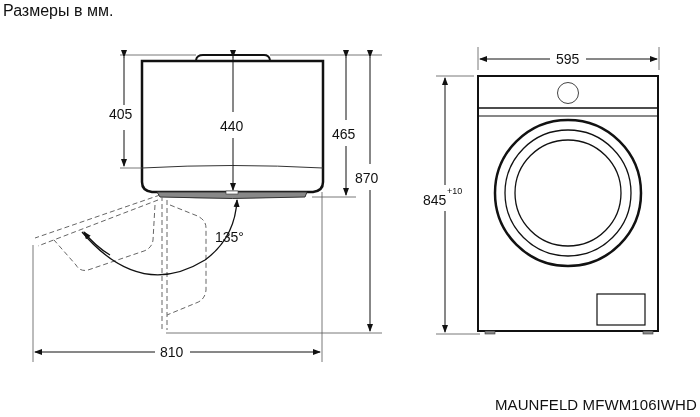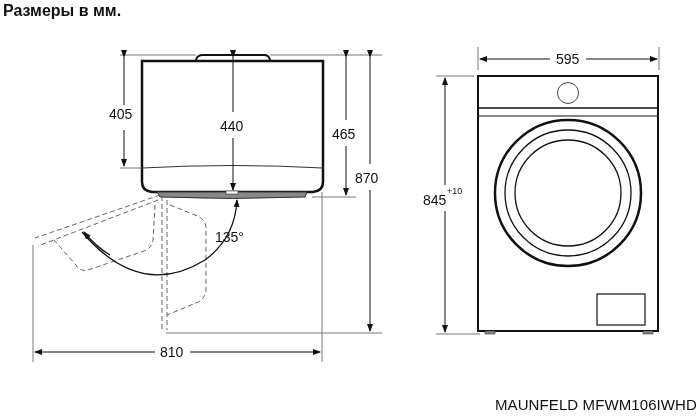--- a/index.html
+++ b/index.html
@@ -1,18 +1,18 @@
 <!DOCTYPE html>
 <html><head>
   <meta charset="utf-8">
   <style>
     html, body { margin: 0; padding: 0; background: #ffffff; }
     body { width: 700px; height: 417px; position: relative; overflow: hidden;
            font-family: "Liberation Sans", sans-serif; color: #111; }
-    .caption { position: absolute; left: 3px; top: 2px; font-size: 16px; font-weight: bold; }
+    .caption { position: absolute; left: 3px; top: 2px; font-size: 16px; }
     .model { position: absolute; right: 3px; top: 396px; font-size: 15px; letter-spacing: 0.1px; text-align: center; }
     svg { position: absolute; left: 0; top: 0; }
     .dim { font-family: "Liberation Sans", sans-serif; font-size: 14px; fill: #111; }
     .sup { font-size: 9px; }
   </style>
 </head>
 <body>
 
 <div class="caption">Размеры в мм.</div>
 

